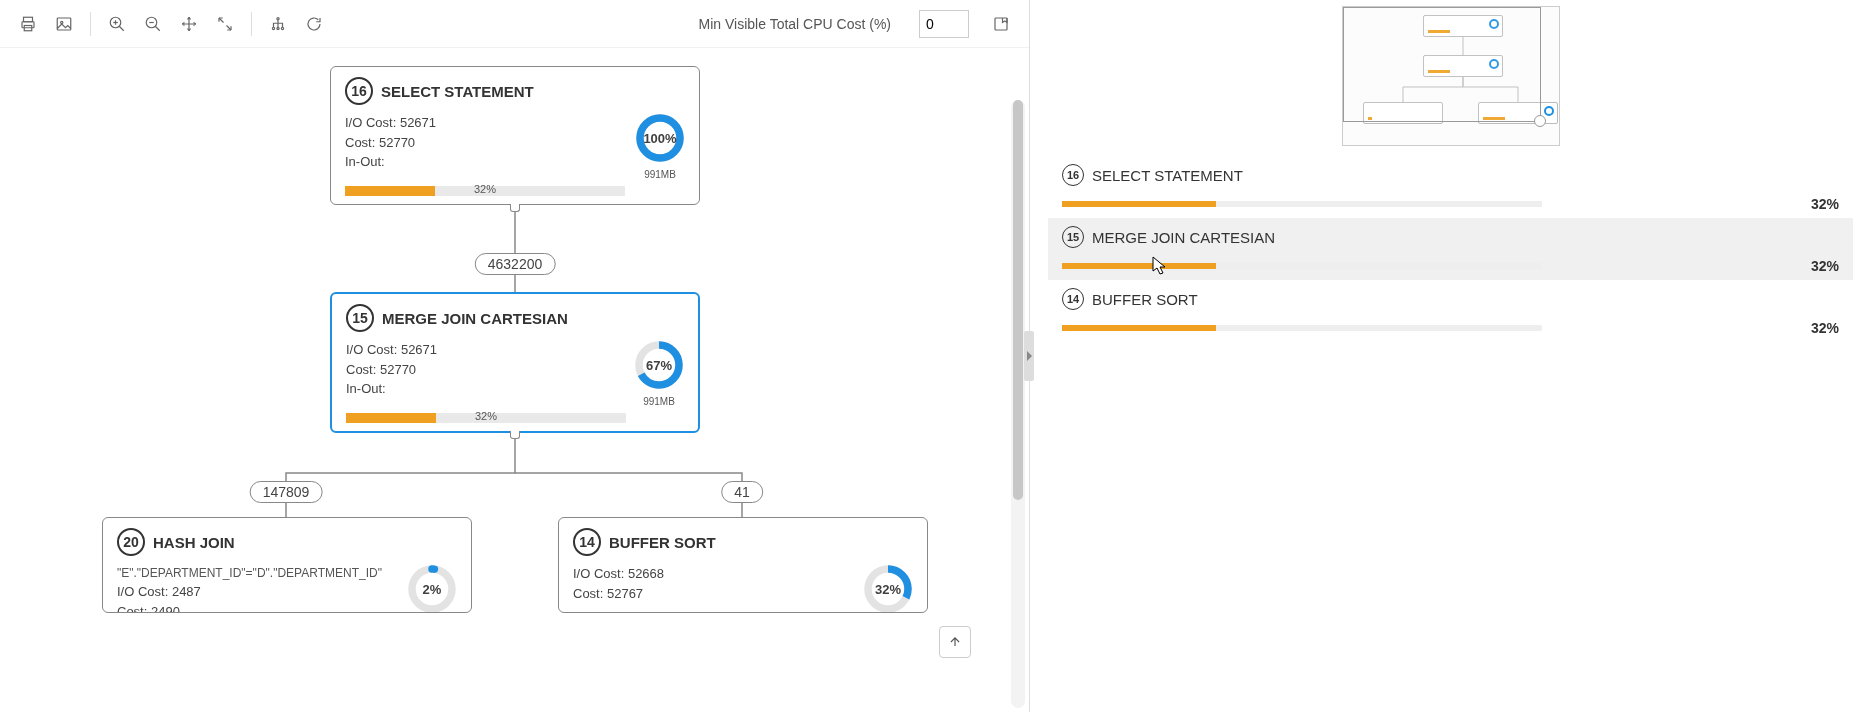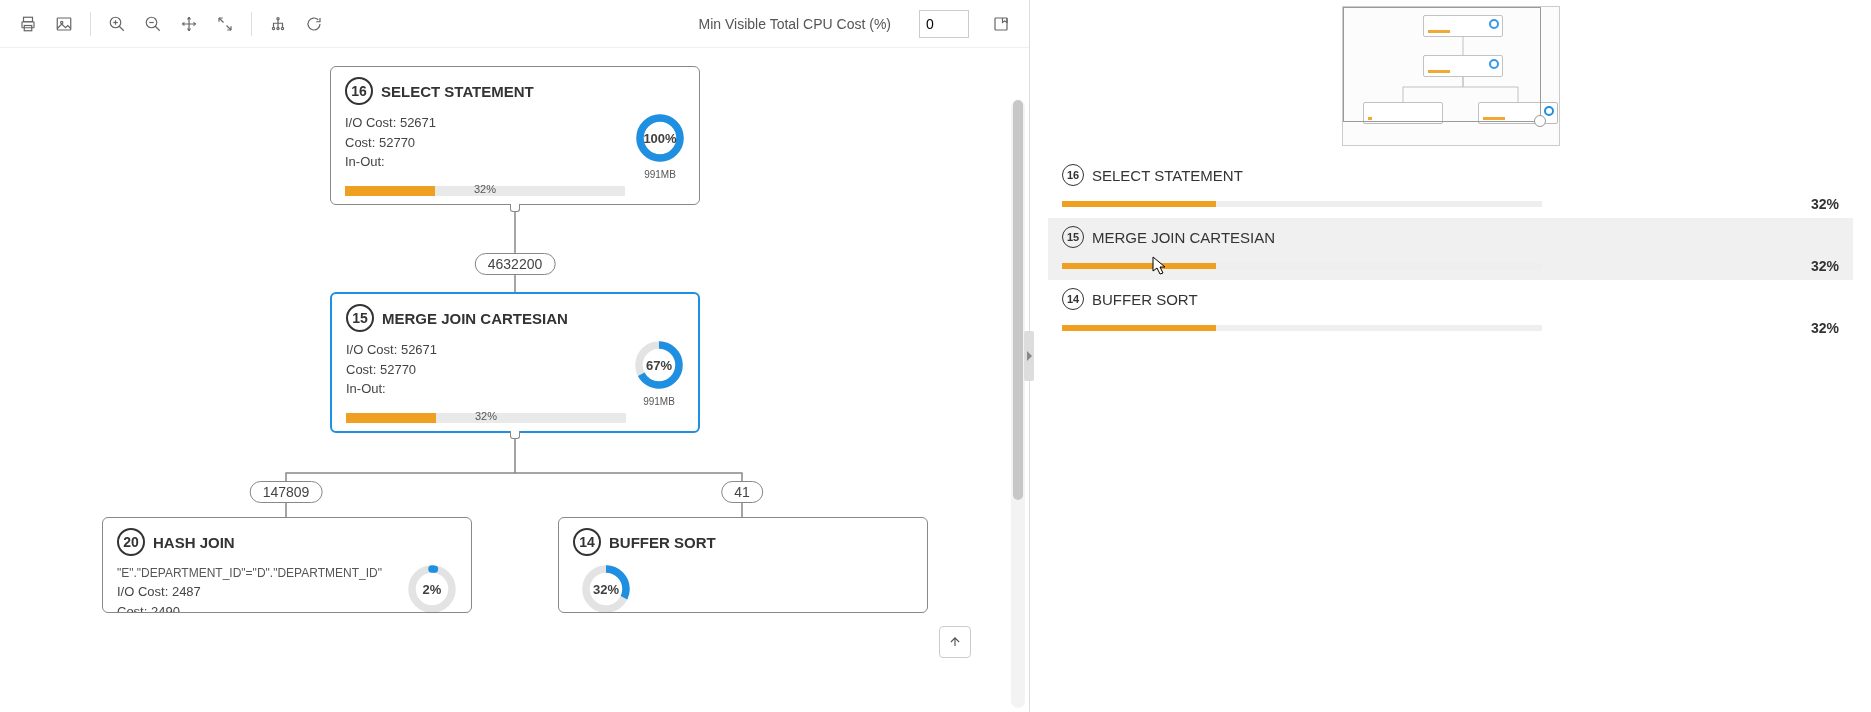--- a/index.html
+++ b/index.html
@@ -267,20 +267,24 @@
           </div>
         </div>
       </div>
 
       <div class="node small" style="left:558px; top:469px; height:96px; overflow:hidden;">
         <div class="header">
           <span class="step-num">14</span>
           <span class="title">BUFFER SORT</span>
         </div>
         <div class="body">
+          <div class="details">
+            <div>I/O Cost: 52668</div>
+            <div>Cost: 52767</div>
+          </div>
           <div class="metrics">
             <div class="donut">
               <svg viewBox="0 0 40 40">
                   <circle cx="20" cy="20" r="16" stroke="#e3e3e3" stroke-width="6" fill="none"></circle>
                   <circle cx="20" cy="20" r="16" stroke="#1e8fe1" stroke-width="6" fill="none" stroke-dasharray="32.2 100.5" stroke-dashoffset="0"></circle>
                 </svg>
               <div class="pct">32%</div>
             </div>
 
           </div>

